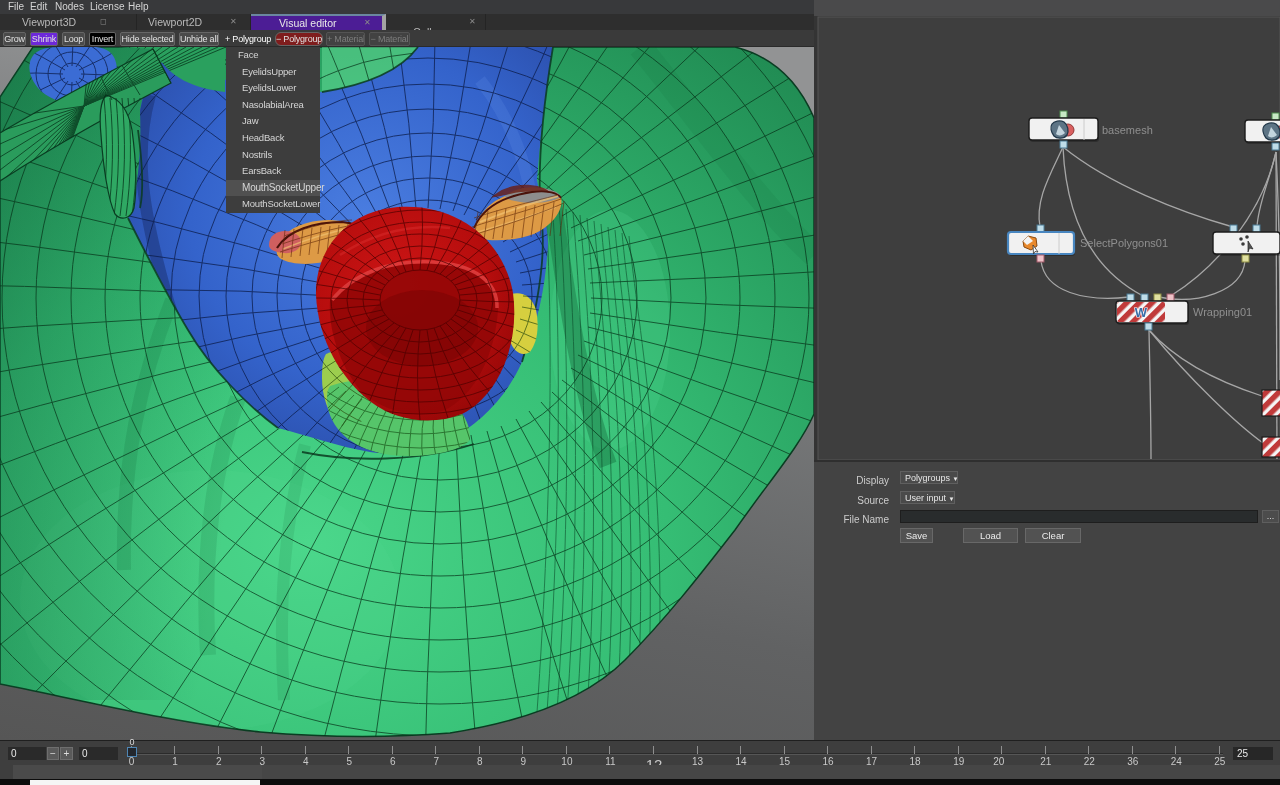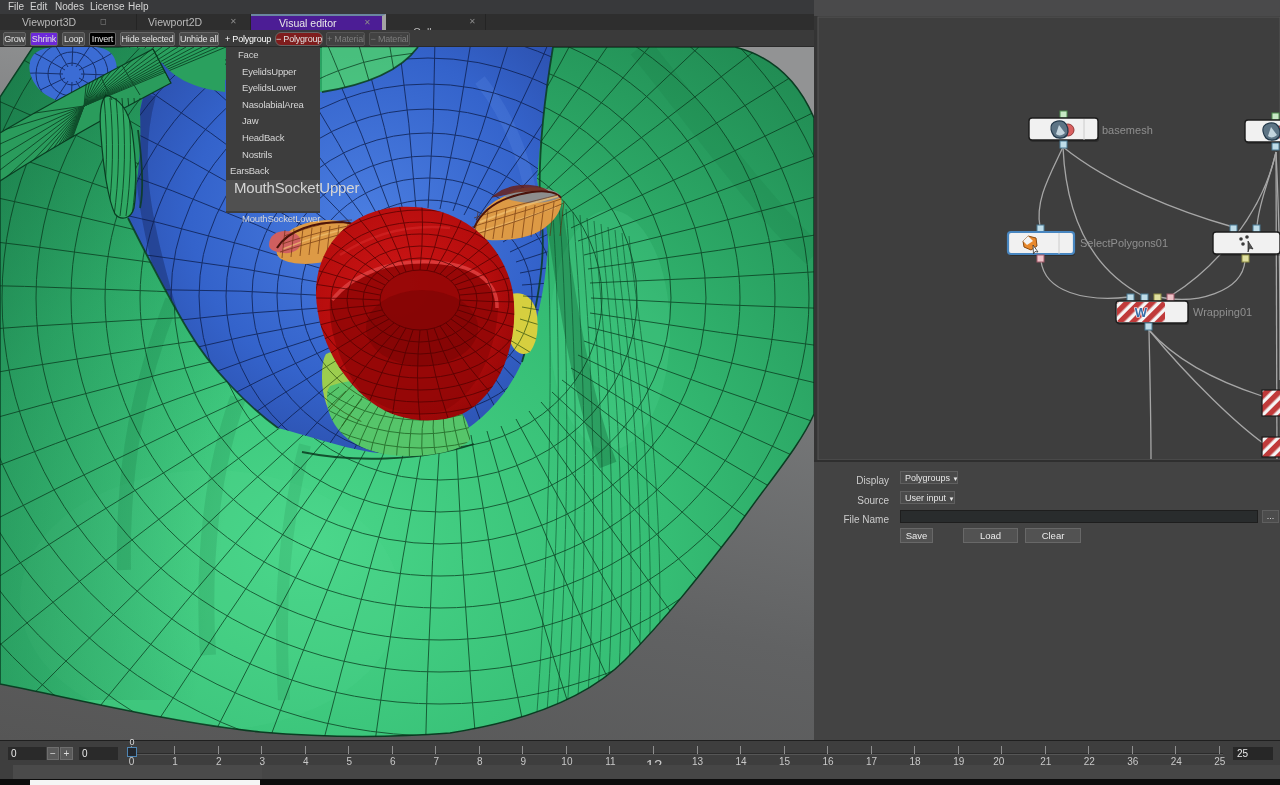--- a/index.html
+++ b/index.html
@@ -625,22 +625,22 @@
 </g>
 </svg>
 <div style="position:absolute;left:226px;top:47px;width:94px;height:166px;background:#3d3d3d;z-index:10">
 <div style="height:16.6px;line-height:16.6px;padding-left:12px;letter-spacing:-0.2px;color:#d5d5d5;font-size:9.5px;white-space:nowrap">Face</div>
     <div style="height:16.6px;line-height:16.6px;padding-left:16px;letter-spacing:-0.2px;color:#d5d5d5;font-size:9.5px;white-space:nowrap">EyelidsUpper</div>
     <div style="height:16.6px;line-height:16.6px;padding-left:16px;letter-spacing:-0.2px;color:#d5d5d5;font-size:9.5px;white-space:nowrap">EyelidsLower</div>
     <div style="height:16.6px;line-height:16.6px;padding-left:16px;letter-spacing:-0.2px;color:#d5d5d5;font-size:9.5px;white-space:nowrap">NasolabialArea</div>
     <div style="height:16.6px;line-height:16.6px;padding-left:16px;letter-spacing:-0.2px;color:#d5d5d5;font-size:9.5px;white-space:nowrap">Jaw</div>
     <div style="height:16.6px;line-height:16.6px;padding-left:16px;letter-spacing:-0.2px;color:#d5d5d5;font-size:9.5px;white-space:nowrap">HeadBack</div>
     <div style="height:16.6px;line-height:16.6px;padding-left:16px;letter-spacing:-0.2px;color:#d5d5d5;font-size:9.5px;white-space:nowrap">Nostrils</div>
-    <div style="height:16.6px;line-height:16.6px;padding-left:4px;letter-spacing:-0.2px;color:#d5d5d5;font-size:9.5px;white-space:nowrap">EarsBack</div>
-    <div style="height:31px;line-height:16.6px;padding-left:8px;letter-spacing:-0.2px;background:#505050;color:#d5d5d5;font-size:15px;white-space:nowrap">MouthSocketUpper</div>
+    <div style="height:16.6px;line-height:16.6px;padding-left:16px;letter-spacing:-0.2px;color:#d5d5d5;font-size:9.5px;white-space:nowrap">EarsBack</div>
+    <div style="height:16px;line-height:16.6px;padding-left:16px;letter-spacing:-0.2px;background:#505050;color:#d5d5d5;font-size:10px;white-space:nowrap">MouthSocketUpper</div>
     <div style="height:16.6px;line-height:16.6px;padding-left:16px;letter-spacing:-0.2px;color:#d5d5d5;font-size:9.5px;white-space:nowrap">MouthSocketLower</div>
 </div>
 <svg width="466" height="444" viewBox="814 16 466 444" style="position:absolute;left:814px;top:16px">
 <defs>
       <pattern id="warn" width="9" height="9" patternTransform="rotate(45)" patternUnits="userSpaceOnUse">
 <rect width="9" height="9" fill="#f5f5f5"></rect>
         <rect width="5.5" height="9" fill="#c03a3a"></rect>
       </pattern>
     </defs>
 <rect x="814" y="16" width="466" height="444" fill="#343434"></rect>

